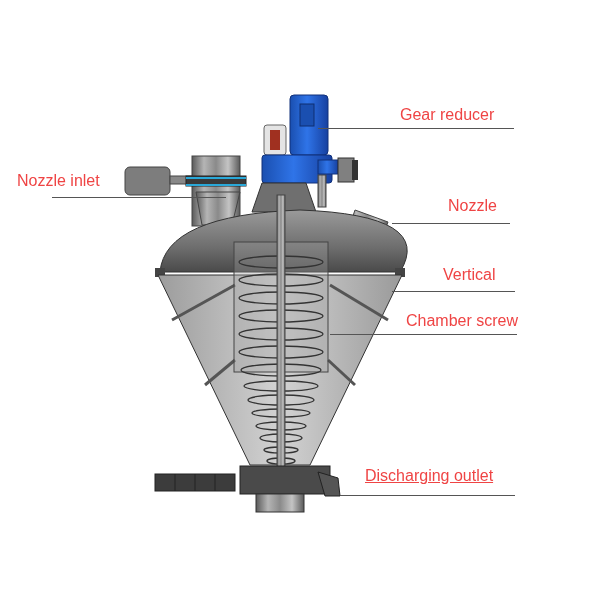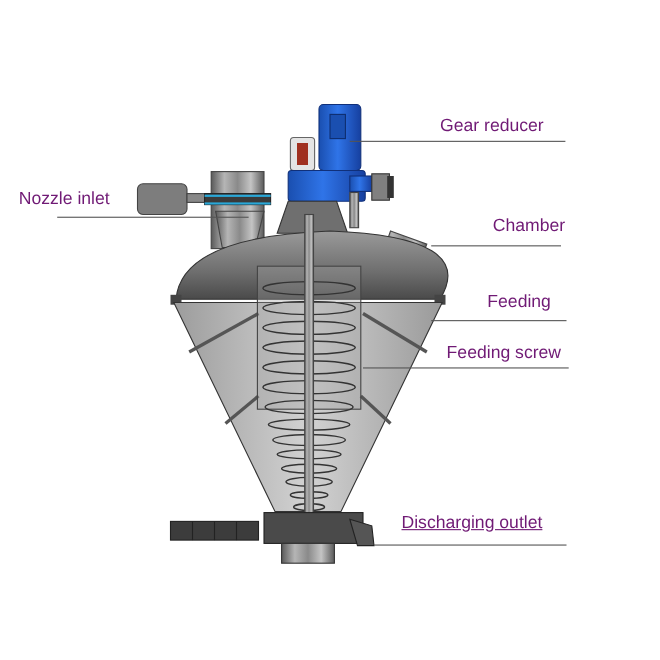--- a/index.html
+++ b/index.html
@@ -1,18 +1,18 @@
 <!DOCTYPE html>
 <html><head>
 <meta charset="utf-8">
 <style>
   html, body { margin:0; padding:0; background:#ffffff; }
   #stage { position:relative; width:600px; height:600px; overflow:hidden; background:#fff; font-family:"Liberation Sans", sans-serif; }
   svg.machine { position:absolute; left:0; top:0; }
-  .label { position:absolute; font-size:16px; color:#701a75; white-space:nowrap; line-height:18px; }
+  .label { position:absolute; font-size:16px; color:#ef4444; white-space:nowrap; line-height:18px; }
   .leader { position:absolute; height:1px; background:#555; }
 </style>
 </head>
 <body>
 
 <div id="stage">
   <svg class="machine" width="600" height="600" viewBox="0 0 600 600">
     <defs>
       <linearGradient id="steelH" x1="0" x2="1" y1="0" y2="0">
         <stop offset="0" stop-color="#5a5a5a"></stop>
@@ -110,23 +110,23 @@
     </g>
   </svg>
 
   <div class="leader" style="left:318px;top:128px;width:196px;"></div>
   <div class="label" style="left:400px;top:106px;">Gear reducer</div>
 
   <div class="leader" style="left:52px;top:197px;width:174px;"></div>
   <div class="label" style="left:17px;top:172px;">Nozzle inlet</div>
 
   <div class="leader" style="left:392px;top:223px;width:118px;"></div>
-  <div class="label" style="left:448px;top:197px;">Chamber</div>
+  <div class="label" style="left:448px;top:197px;">Nozzle</div>
 
   <div class="leader" style="left:392px;top:291px;width:123px;"></div>
-  <div class="label" style="left:443px;top:266px;">Feeding</div>
+  <div class="label" style="left:443px;top:266px;">Vertical</div>
 
   <div class="leader" style="left:330px;top:334px;width:187px;"></div>
-  <div class="label" style="left:406px;top:312px;">Feeding screw</div>
+  <div class="label" style="left:406px;top:312px;">Chamber screw</div>
 
   <div class="leader" style="left:340px;top:495px;width:175px;"></div>
   <div class="label" style="left:365px;top:467px;text-decoration:underline;">Discharging outlet</div>
 </div>
 
 </body></html>

